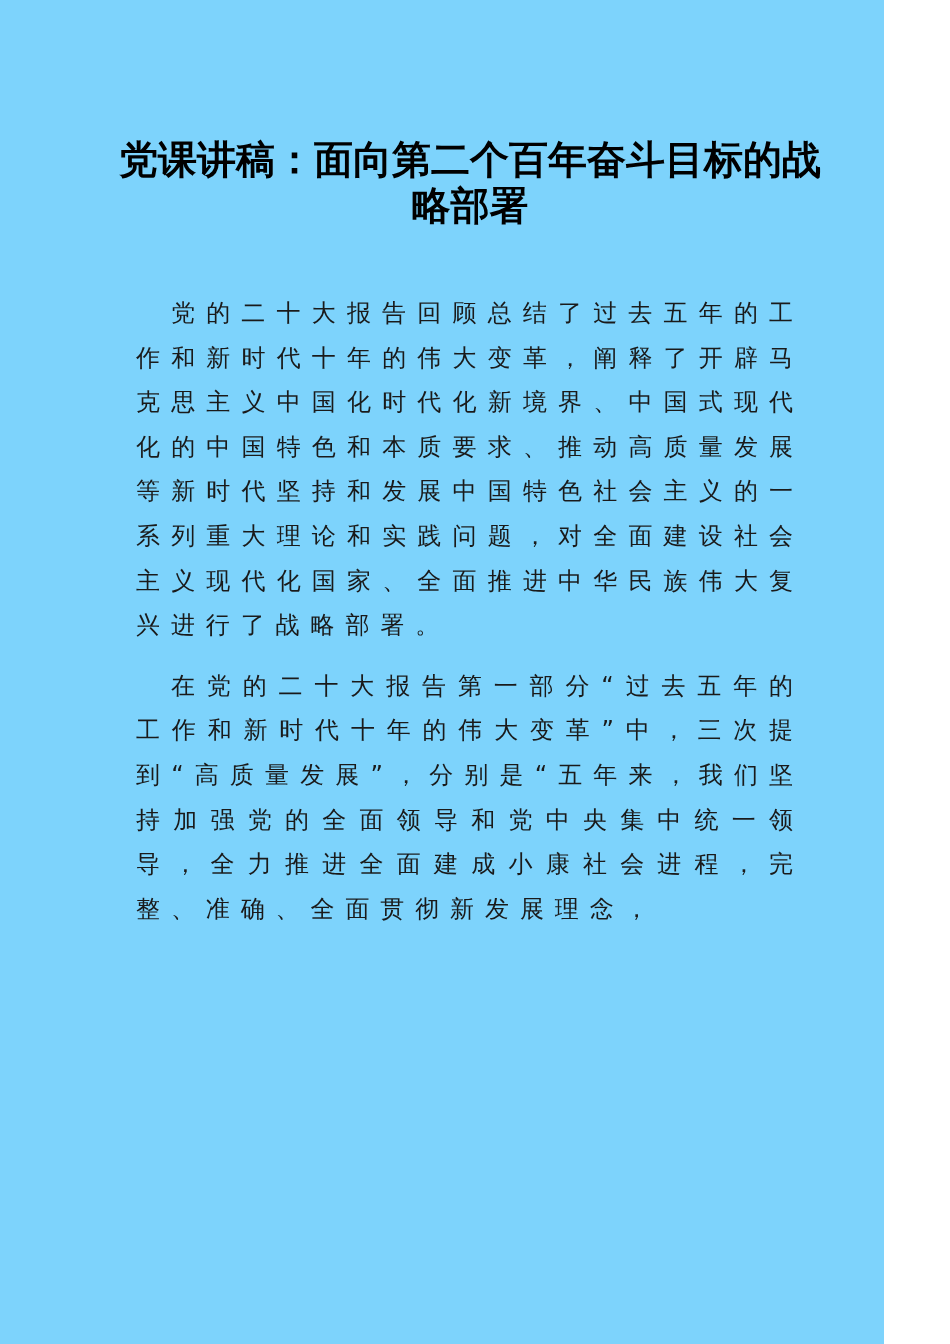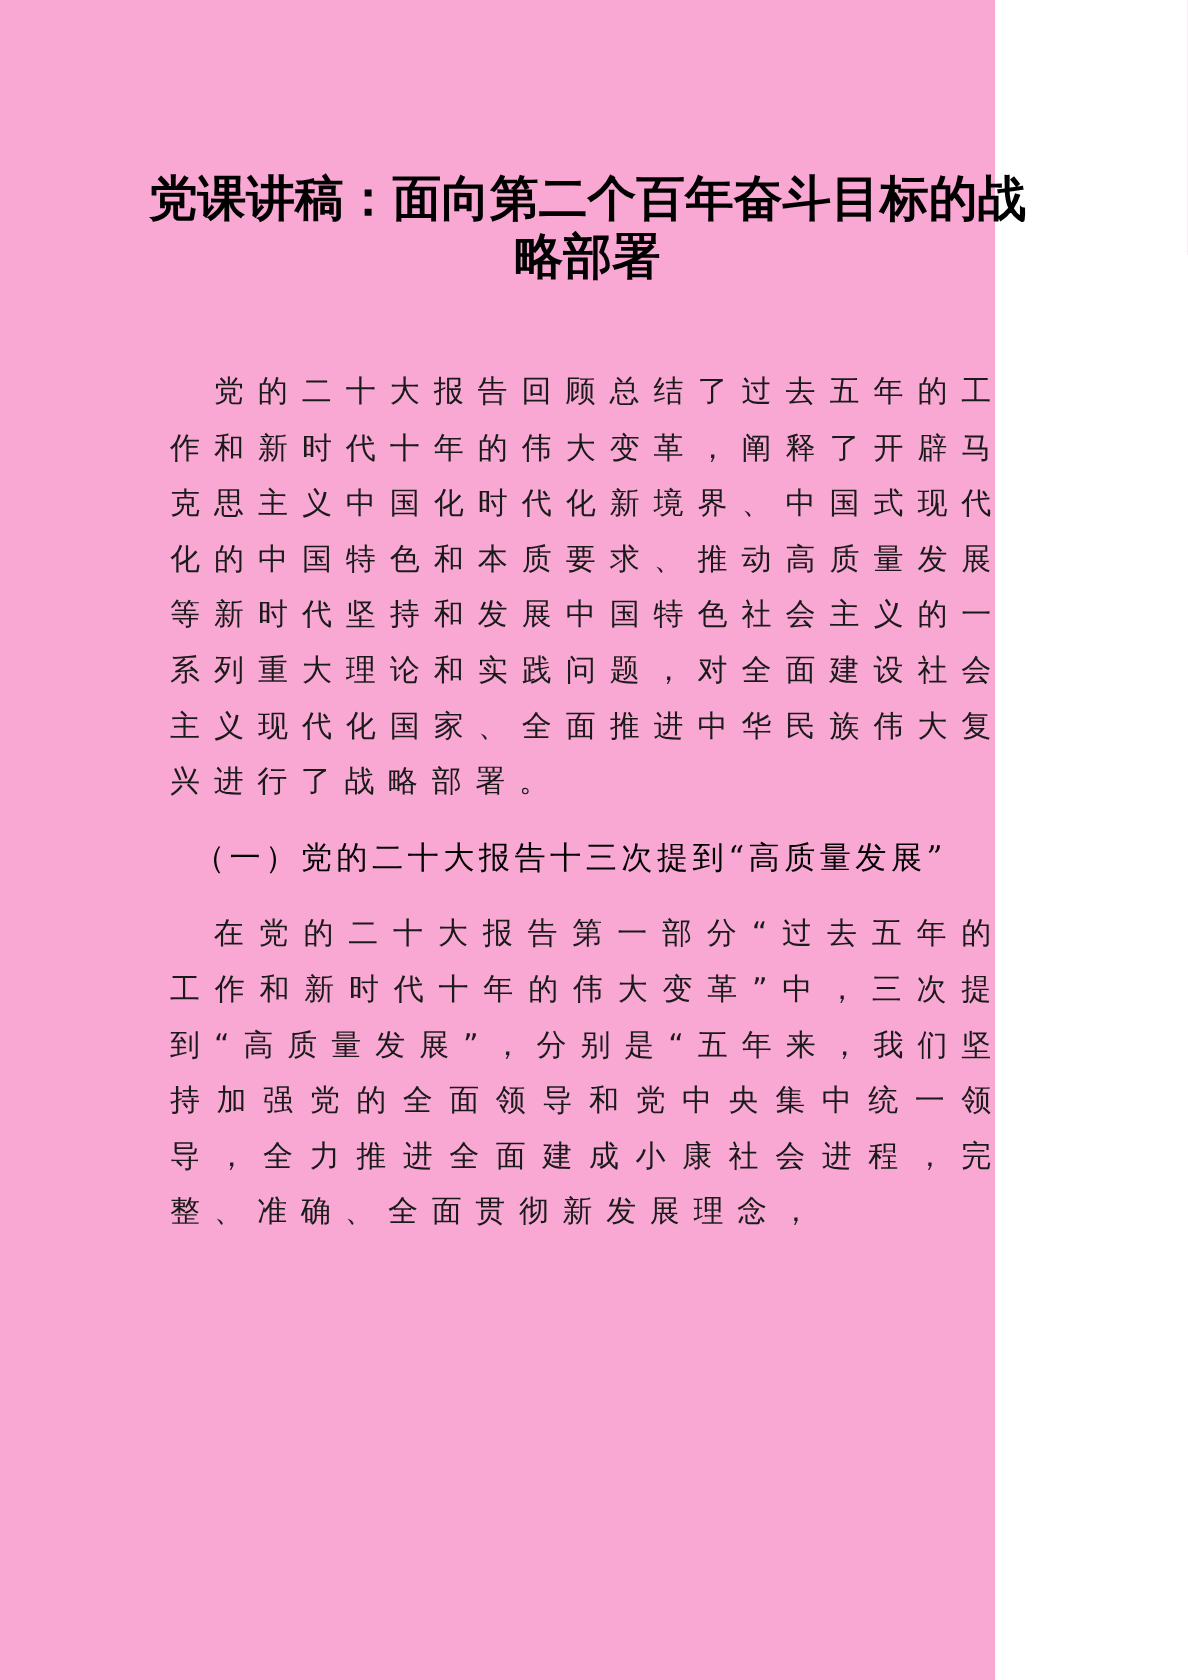--- a/index.html
+++ b/index.html
@@ -11,23 +11,23 @@
       width: 950px;
       height: 1344px;
       position: relative;
       overflow: hidden;
       color: #111111;
     }
     .page {
       position: absolute;
       left: 0;
       top: 0;
-      width: 796px;
+      width: 884px;
       height: 1344px;
-      background: #f9a8d4;
+      background: #7dd3fc;
     }
     .title {
       position: absolute;
       left: 110px;
       top: 136px;
       width: 720px;
       text-align: center;
       font-family: "DejaVu Serif", "Liberation Serif", serif;
       font-weight: bold;
       font-size: 39px;
@@ -77,16 +77,15 @@
     }
   </style>
 </head>
 <body>
 
 <div class="page">
   <h1 class="title">党课讲稿：面向第二个百年奋斗目标的战略部署</h1>
 
   <div class="body-text">
     <p class="para">党的二十大报告回顾总结了过去五年的工作和新时代十年的伟大变革，阐释了开辟马克思主义中国化时代化新境界、中国式现代化的中国特色和本质要求、推动高质量发展等新时代坚持和发展中国特色社会主义的一系列重大理论和实践问题，对全面建设社会主义现代化国家、全面推进中华民族伟大复兴进行了战略部署。</p>
-    <p class="heading2">（一）党的二十大报告十三次提到“高质量发展”</p>
     <p class="para">在党的二十大报告第一部分“过去五年的工作和新时代十年的伟大变革”中，三次提到“高质量发展”，分别是“五年来，我们坚持加强党的全面领导和党中央集中统一领导，全力推进全面建成小康社会进程，完整、准确、全面贯彻新发展理念，</p>
   </div>
 </div>
 
 </body></html>

